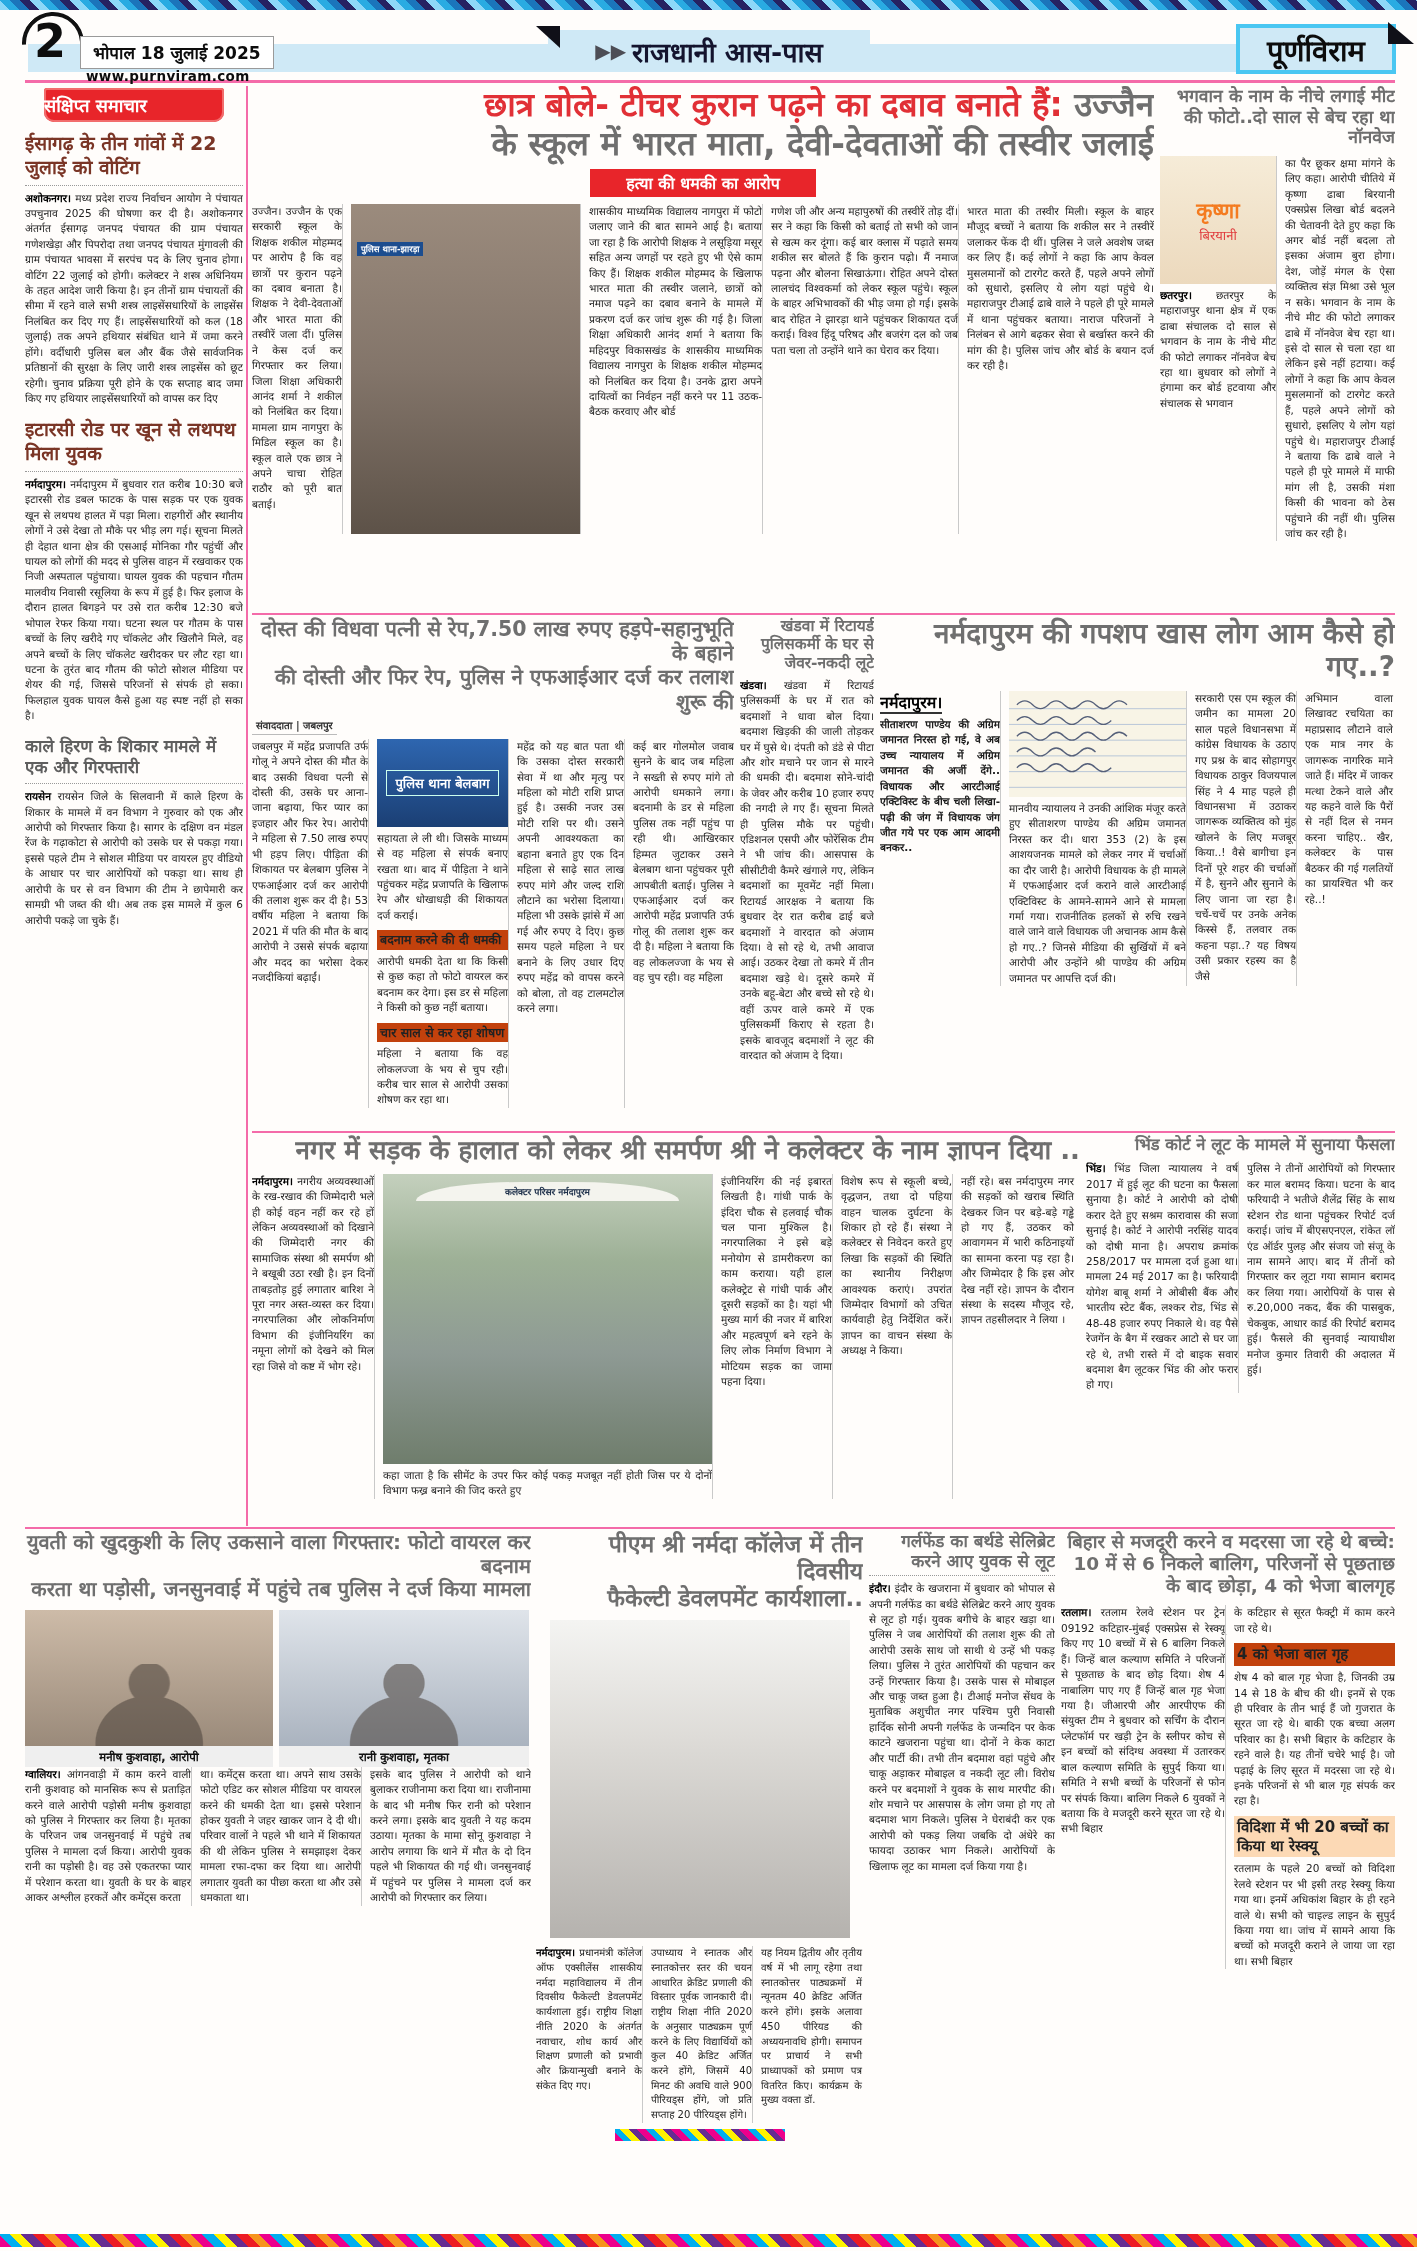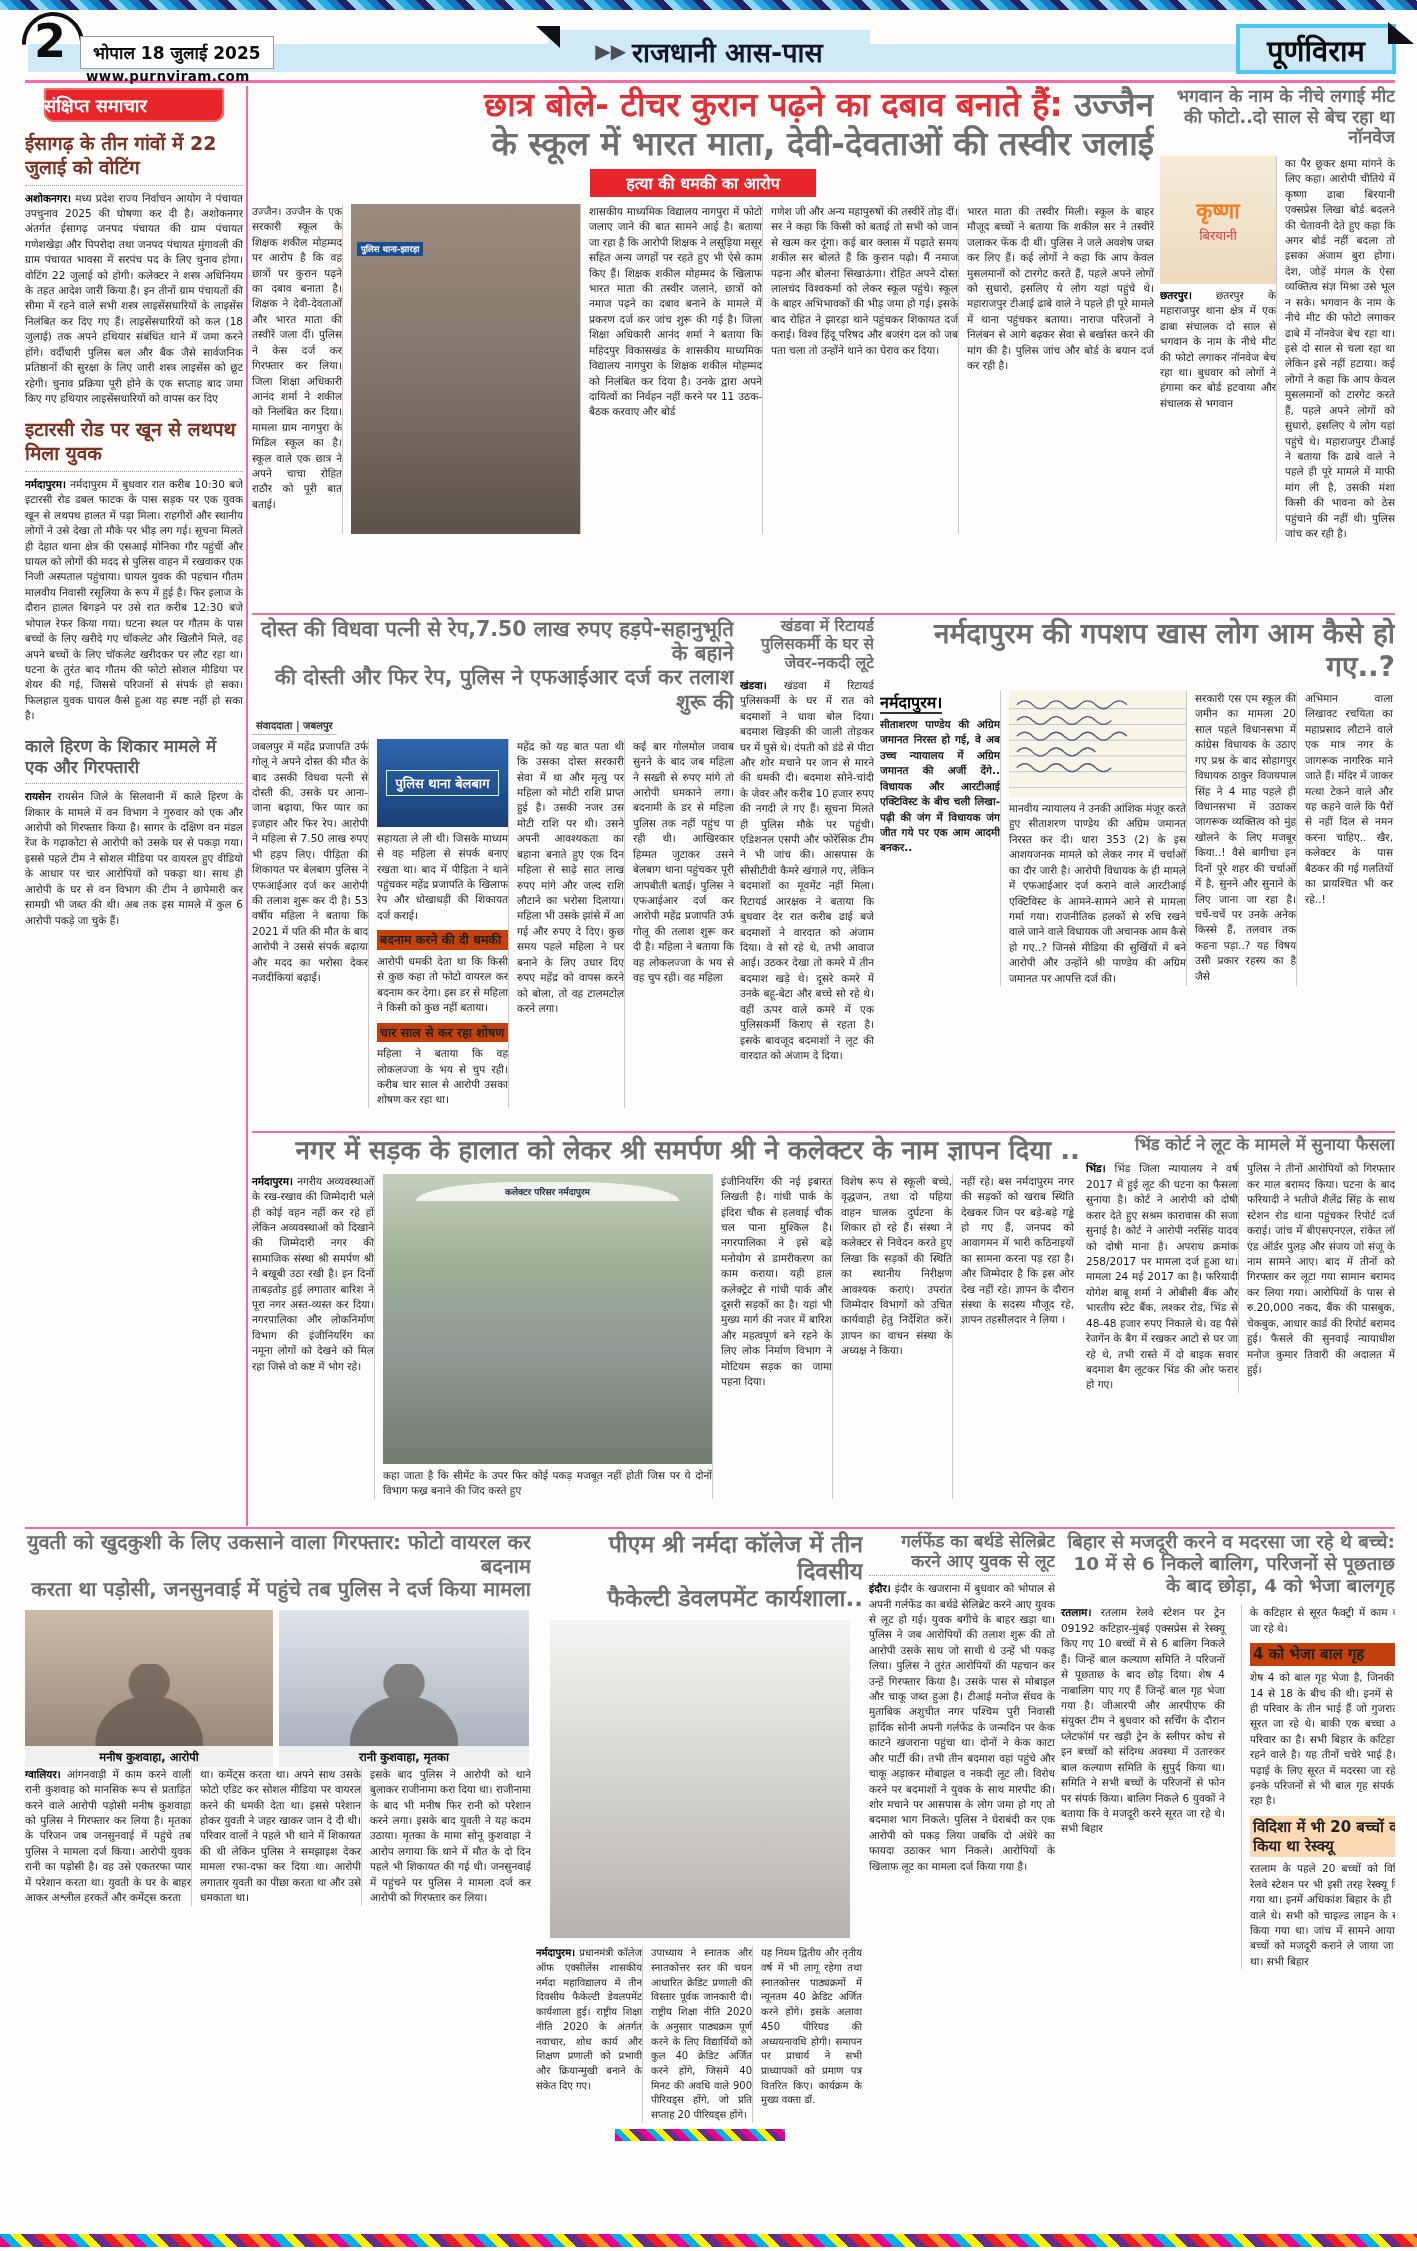--- a/index.html
+++ b/index.html
@@ -211,21 +211,21 @@
         <p class="bt"><b class="dl">नर्मदापुरम।</b><span> नगरीय अव्यवस्थाओं के रख-रखाव की जिम्मेदारी भले ही कोई वहन नहीं कर रहे हों लेकिन अव्यवस्थाओं को दिखाने की जिम्मेदारी नगर की सामाजिक संस्था श्री समर्पण श्री ने बखूबी उठा रखी है। इन दिनों ताबड़तोड़ हुई लगातार बारिश ने पूरा नगर अस्त-व्यस्त कर दिया। नगरपालिका और लोकनिर्माण विभाग की इंजीनियरिंग का नमूना लोगों को देखने को मिल रहा जिसे वो कष्ट में भोग रहे।</span></p>
       </div>
       <div style="width:338px">
         <div class="ph ph-gate" style="width:100%;height:290px">
           <div class="gate-band">कलेक्टर परिसर नर्मदापुरम</div>
         </div>
         <p class="bt" style="margin-top:4px">कहा जाता है कि सीमेंट के उपर फिर कोई पकड़ मजबूत नहीं होती जिस पर ये दोनों विभाग फख्र बनाने की जिद करते हुए</p>
       </div>
       <div class="bt" style="width:120px">इंजीनियरिंग की नई इबारत लिखती है। गांधी पार्क के इंदिरा चौक से हलवाई चौक चल पाना मुश्किल है। नगरपालिका ने इसे बड़े मनोयोग से डामरीकरण का काम कराया। यही हाल कलेक्ट्रेट से गांधी पार्क और दूसरी सड़कों का है। यहां भी मुख्य मार्ग की नजर में बारिश और महत्वपूर्ण बने रहने के लिए लोक निर्माण विभाग ने मोटियम सड़क का जामा पहना दिया।</div>
       <div class="bt" style="width:120px">विशेष रूप से स्कूली बच्चे, वृद्धजन, तथा दो पहिया वाहन चालक दुर्घटना के शिकार हो रहे हैं। संस्था ने कलेक्टर से निवेदन करते हुए लिखा कि सड़कों की स्थिति का स्थानीय निरीक्षण आवश्यक कराएं। उपरांत जिम्मेदार विभागों को उचित कार्यवाही हेतु निर्देशित करें। ज्ञापन का वाचन संस्था के अध्यक्ष ने किया।</div>
-      <div class="bt" style="width:122px">नहीं रहे। बस नर्मदापुरम नगर की सड़कों को खराब स्थिति देखकर जिन पर बड़े-बड़े गड्ढे हो गए हैं, जनपद को आवागमन में भारी कठिनाइयों का सामना करना पड़ रहा है। और जिम्मेदार है कि इस ओर देख नहीं रहे। ज्ञापन के दौरान संस्था के सदस्य मौजूद रहे, ज्ञापन तहसीलदार ने लिया ।</div>
+      <div class="bt" style="width:122px">नहीं रहे। बस नर्मदापुरम नगर की सड़कों को खराब स्थिति देखकर जिन पर बड़े-बड़े गड्ढे हो गए हैं, उठकर को आवागमन में भारी कठिनाइयों का सामना करना पड़ रहा है। और जिम्मेदार है कि इस ओर देख नहीं रहे। ज्ञापन के दौरान संस्था के सदस्य मौजूद रहे, ज्ञापन तहसीलदार ने लिया ।</div>
     </div>
   </div>
 
   <div class="art" style="left:1086px;top:1135px;width:309px;height:390px">
     <div class="hl" style="font-size:16.5px">भिंड कोर्ट ने लूट के मामले में सुनाया फैसला</div>
     <div class="cols" style="margin-top:7px;gap:0">
       <div style="width:152px">
         <p class="bt"><b class="dl">भिंड।</b><span> भिंड जिला न्यायालय ने वर्ष 2017 में हुई लूट की घटना का फैसला सुनाया है। कोर्ट ने आरोपी को दोषी करार देते हुए सश्रम कारावास की सजा सुनाई है। कोर्ट ने आरोपी नरसिंह यादव को दोषी माना है। अपराध क्रमांक 258/2017 पर मामला दर्ज हुआ था। मामला 24 मई 2017 का है। फरियादी योगेश बाबू शर्मा ने ओबीसी बैंक और भारतीय स्टेट बैंक, लश्कर रोड, भिंड से 48-48 हजार रुपए निकाले थे। वह पैसे रेजगेंन के बैग में रखकर आटो से घर जा रहे थे, तभी रास्ते में दो बाइक सवार बदमाश बैग लूटकर भिंड की ओर फरार हो गए।</span></p>
       </div>
       <div class="bt" style="width:157px">पुलिस ने तीनों आरोपियों को गिरफ्तार कर माल बरामद किया। घटना के बाद फरियादी ने भतीजे शैलेंद्र सिंह के साथ स्टेशन रोड थाना पहुंचकर रिपोर्ट दर्ज कराई। जांच में बीएसएनएल, रांकेत लॉ एंड ऑर्डर पुलड़ और संजय जो संजू के नाम सामने आए। बाद में तीनों को गिरफ्तार कर लूटा गया सामान बरामद कर लिया गया। आरोपियों के पास से रु.20,000 नकद, बैंक की पासबुक, चेकबुक, आधार कार्ड की रिपोर्ट बरामद हुई। फैसले की सुनवाई न्यायाधीश मनोज कुमार तिवारी की अदालत में हुई।</div>
@@ -269,21 +269,21 @@
   </div>
 
   <div class="art" style="left:869px;top:1531px;width:186px;height:694px">
     <div class="hl" style="font-size:17px">गर्लफेंड का बर्थडे सेलिब्रेट</div>
     <div class="hl" style="font-size:17px;border-bottom:1px dotted #999;padding-bottom:4px">करने आए युवक से लूट</div>
     <p class="bt" style="margin-top:5px"><b class="dl">इंदौर।</b><span> इंदौर के खजराना में बुधवार को भोपाल से अपनी गर्लफेंड का बर्थडे सेलिब्रेट करने आए युवक से लूट हो गई। युवक बगीचे के बाहर खड़ा था। पुलिस ने जब आरोपियों की तलाश शुरू की तो आरोपी उसके साथ जो साथी थे उन्हें भी पकड़ लिया। पुलिस ने तुरंत आरोपियों की पहचान कर उन्हें गिरफ्तार किया है। उसके पास से मोबाइल और चाकू जब्त हुआ है। टीआई मनोज सेंधव के मुताबिक अशुचीत नगर पश्चिम पुरी निवासी हार्दिक सोनी अपनी गर्लफेंड के जन्मदिन पर केक काटने खजराना पहुंचा था। दोनों ने केक काटा और पार्टी की। तभी तीन बदमाश वहां पहुंचे और चाकू अड़ाकर मोबाइल व नकदी लूट ली। विरोध करने पर बदमाशों ने युवक के साथ मारपीट की। शोर मचाने पर आसपास के लोग जमा हो गए तो बदमाश भाग निकले। पुलिस ने घेराबंदी कर एक आरोपी को पकड़ लिया जबकि दो अंधेरे का फायदा उठाकर भाग निकले। आरोपियों के खिलाफ लूट का मामला दर्ज किया गया है।</span></p>
   </div>
 
   <div class="art" style="left:1061px;top:1531px;width:334px;height:694px">
     <div class="hl" style="font-size:18.5px">बिहार से मजदूरी करने व मदरसा जा रहे थे बच्चे: 10 में से 6 निकले बालिग, परिजनों से पूछताछ के बाद छोड़ा, 4 को भेजा बालगृह</div>
-    <div class="cols" style="margin-top:9px;gap:16px">
+    <div class="cols" style="margin-top:9px;gap:0">
       <div style="width:164px">
         <p class="bt"><b class="dl">रतलाम।</b><span> रतलाम रेलवे स्टेशन पर ट्रेन 09192 कटिहार-मुंबई एक्सप्रेस से रेस्क्यू किए गए 10 बच्चों में से 6 बालिग निकले हैं। जिन्हें बाल कल्याण समिति ने परिजनों से पूछताछ के बाद छोड़ दिया। शेष 4 नाबालिग पाए गए हैं जिन्हें बाल गृह भेजा गया है। जीआरपी और आरपीएफ की संयुक्त टीम ने बुधवार को सर्चिंग के दौरान प्लेटफॉर्म पर खड़ी ट्रेन के स्लीपर कोच से इन बच्चों को संदिग्ध अवस्था में उतारकर बाल कल्याण समिति के सुपुर्द किया था। समिति ने सभी बच्चों के परिजनों से फोन पर संपर्क किया। बालिग निकले 6 युवकों ने बताया कि वे मजदूरी करने सूरत जा रहे थे। सभी बिहार</span></p>
       </div>
       <div style="width:170px">
         <p class="bt">के कटिहार से सूरत फैक्ट्री में काम करने जा रहे थे।</p>
         <span class="sub" style="font-size:15px">4 को भेजा बाल गृह</span>
         <p class="bt">शेष 4 को बाल गृह भेजा है, जिनकी उम्र 14 से 18 के बीच की थी। इनमें से एक ही परिवार के तीन भाई हैं जो गुजरात के सूरत जा रहे थे। बाकी एक बच्चा अलग परिवार का है। सभी बिहार के कटिहार के रहने वाले है। यह तीनों चचेरे भाई है। जो पढ़ाई के लिए सूरत में मदरसा जा रहे थे। इनके परिजनों से भी बाल गृह संपर्क कर रहा है।</p>
         <span class="sub peach">विदिशा में भी 20 बच्चों का किया था रेस्क्यू</span>
         <p class="bt">रतलाम के पहले 20 बच्चों को विदिशा रेलवे स्टेशन पर भी इसी तरह रेस्क्यू किया गया था। इनमें अधिकांश बिहार के ही रहने वाले थे। सभी को चाइल्ड लाइन के सुपुर्द किया गया था। जांच में सामने आया कि बच्चों को मजदूरी कराने ले जाया जा रहा था। सभी बिहार</p>
       </div>

